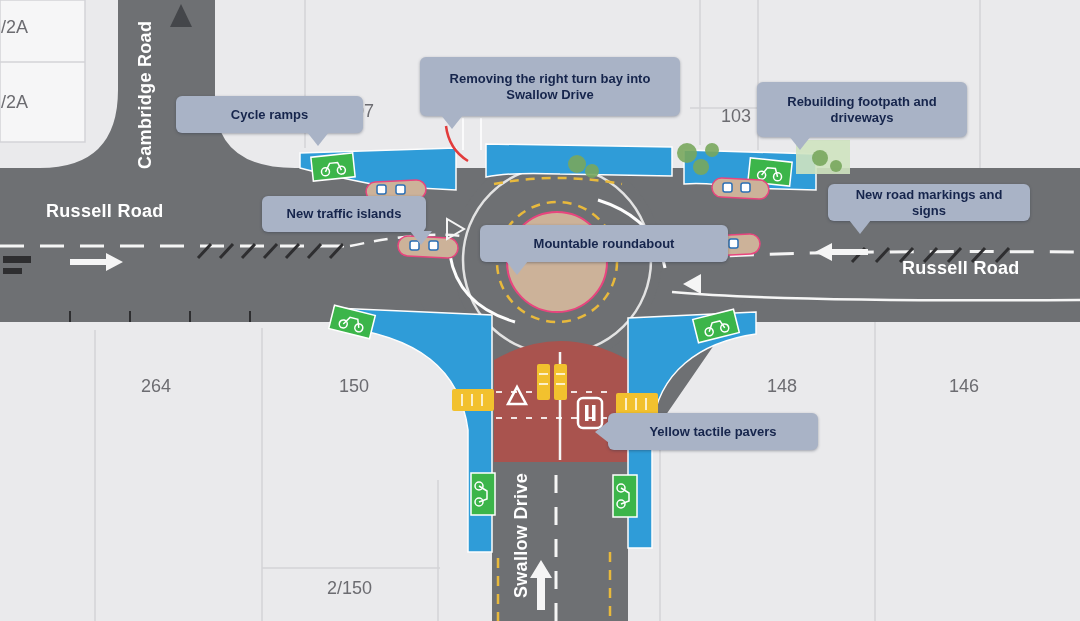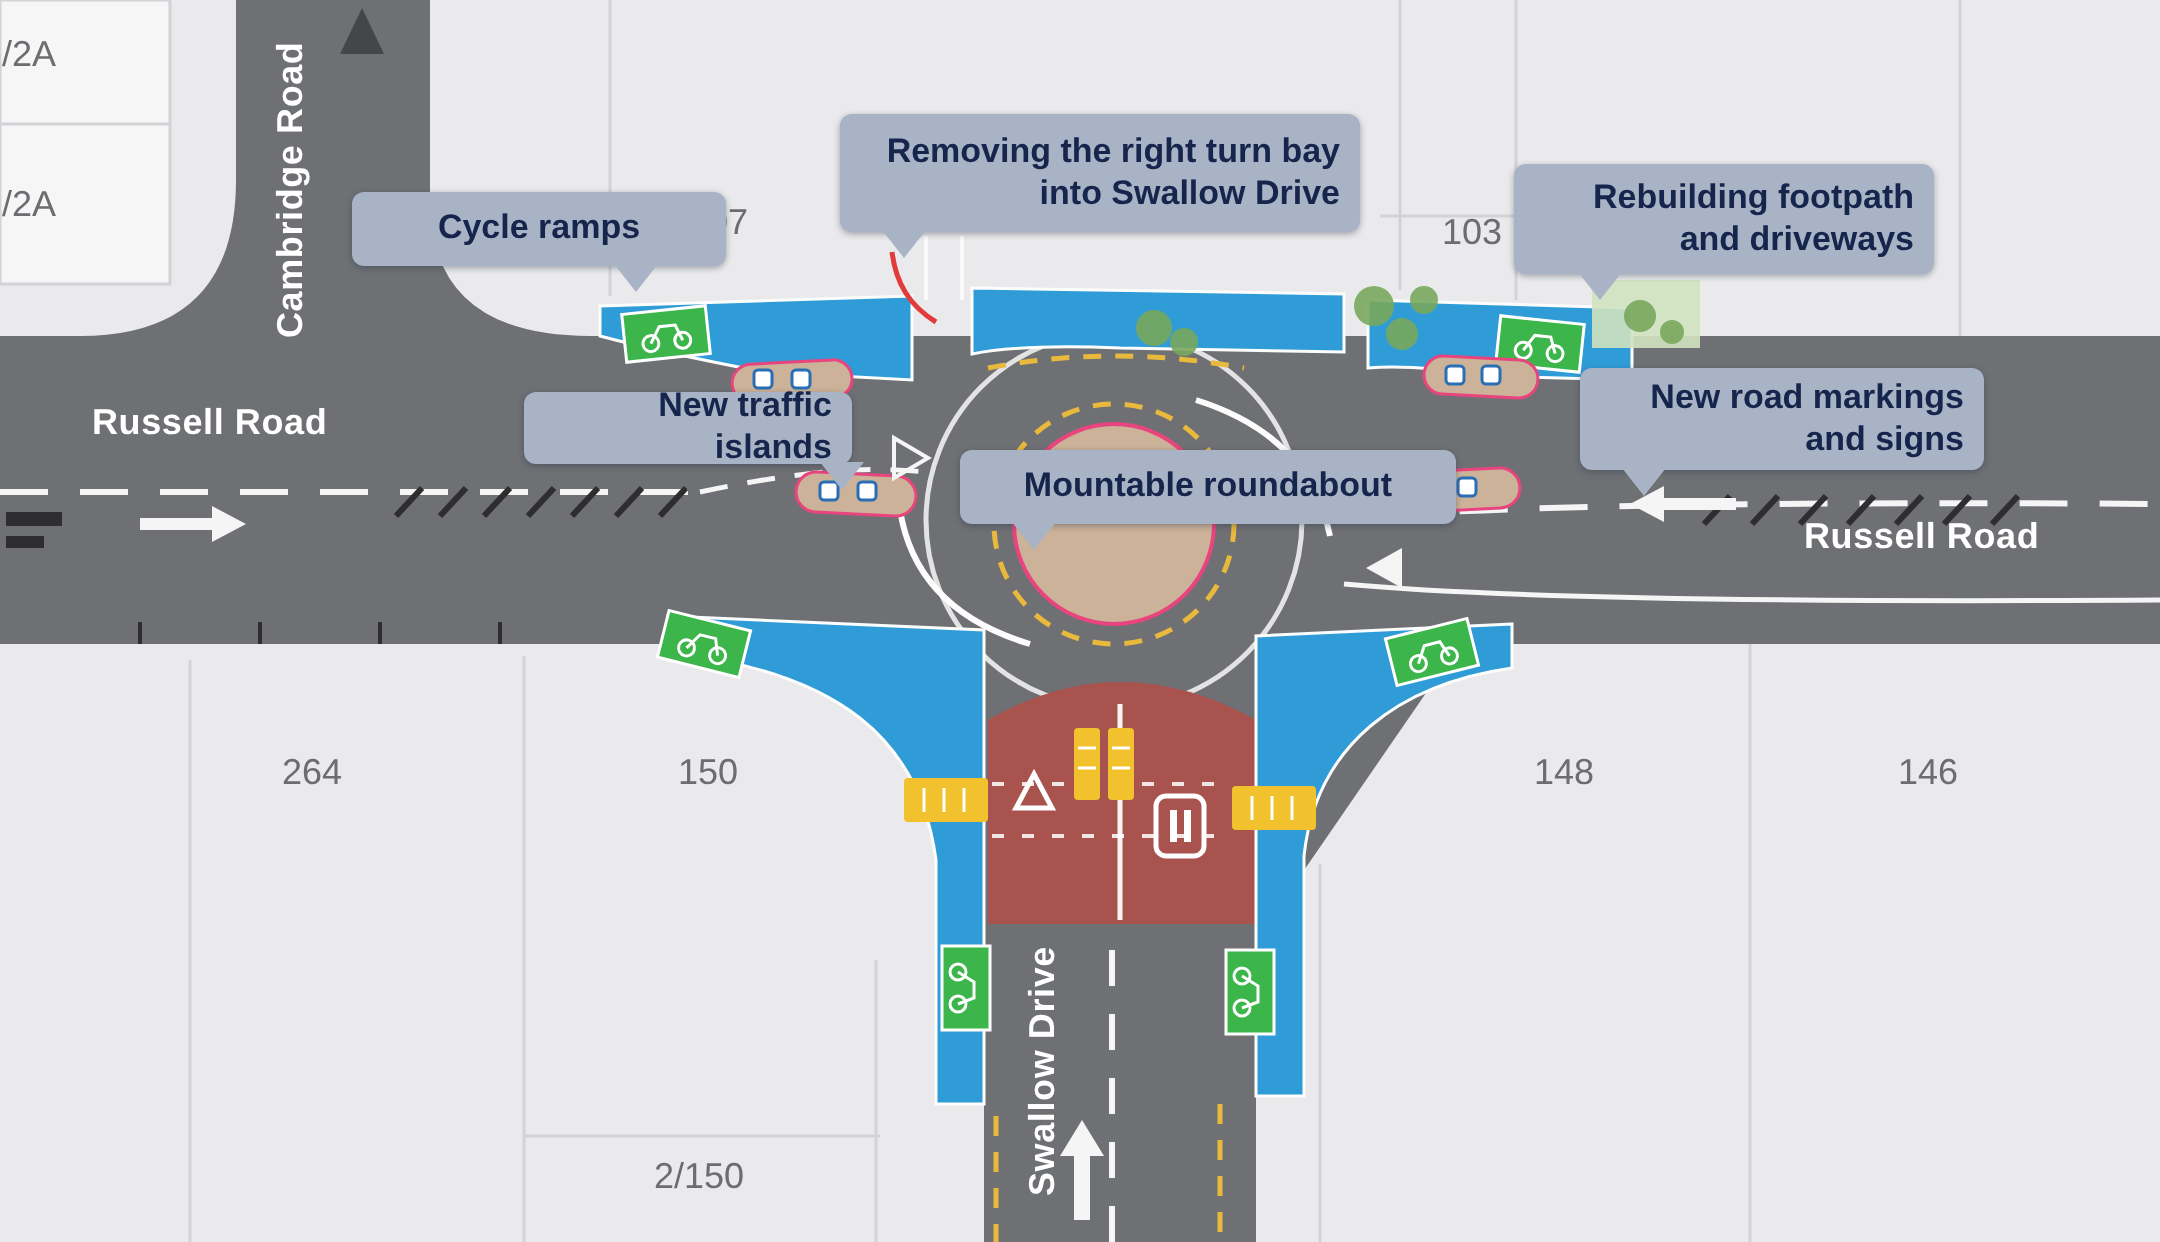--- a/index.html
+++ b/index.html
@@ -1,21 +1,21 @@
 <!DOCTYPE html>
 <html><head>
 <meta charset="utf-8">
 <style>
   *{margin:0;padding:0;box-sizing:border-box}
   body{background:#ffffff;font-family:"Liberation Sans",sans-serif}
   .stage{position:relative;width:1080px;height:621px;overflow:hidden;background:#eaeaec}
   .stage svg{position:absolute;left:0;top:0;z-index:1}
   .callout{position:absolute;z-index:4;background:#a9b3c6;color:#16254c;border-radius:6px;
-           display:flex;align-items:center;justify-content:center;text-align:right;
-           font-size:17px;font-weight:600;line-height:1.22;padding:4px 10px;
+           display:flex;align-items:center;justify-content:center;text-align:center;
+           font-size:13px;font-weight:600;line-height:1.22;padding:4px 10px;
            box-shadow:0 1px 3px rgba(40,50,70,.4)}
   .tail{position:absolute;width:0;height:0;border-style:solid;display:block}
   .tail-down{border-width:14px 11px 0 11px;border-color:#a9b3c6 transparent transparent transparent;bottom:-13px}
   .tail-left{border-width:11px 14px 11px 0;border-color:transparent #a9b3c6 transparent transparent;left:-13px}
   .roadlabel{position:absolute;z-index:3;color:#ffffff;font-size:18px;font-weight:700;letter-spacing:.3px;white-space:nowrap}
   .vert{writing-mode:vertical-rl;transform:rotate(180deg);display:flex;align-items:center;justify-content:center}
   .parcel{position:absolute;z-index:2;color:#6c6c71;font-size:18px;white-space:nowrap}
 </style>
 </head>
 <body>
@@ -260,19 +260,23 @@
   <div class="callout" style="left:262px;top:196px;width:164px;height:36px">
     <span>New traffic islands</span>
     <i class="tail tail-down" style="left:148px"></i>
   </div>
 
   <div class="callout" style="left:480px;top:225px;width:248px;height:37px">
     <span>Mountable roundabout</span>
     <i class="tail tail-down" style="left:26px"></i>
   </div>
 
-  <div class="callout" style="left:790px;top:184px;width:202px;height:51px">
+  <div class="callout" style="left:828px;top:184px;width:202px;height:37px">
     <span>New road markings and signs</span>
     <i class="tail tail-down" style="left:21px"></i>
   </div>
 
+  <div class="callout" style="left:608px;top:413px;width:210px;height:37px">
+    <span>Yellow tactile pavers</span>
+    <i class="tail tail-left" style="top:8px"></i>
+  </div>
 
 </div>
 
 </body></html>

